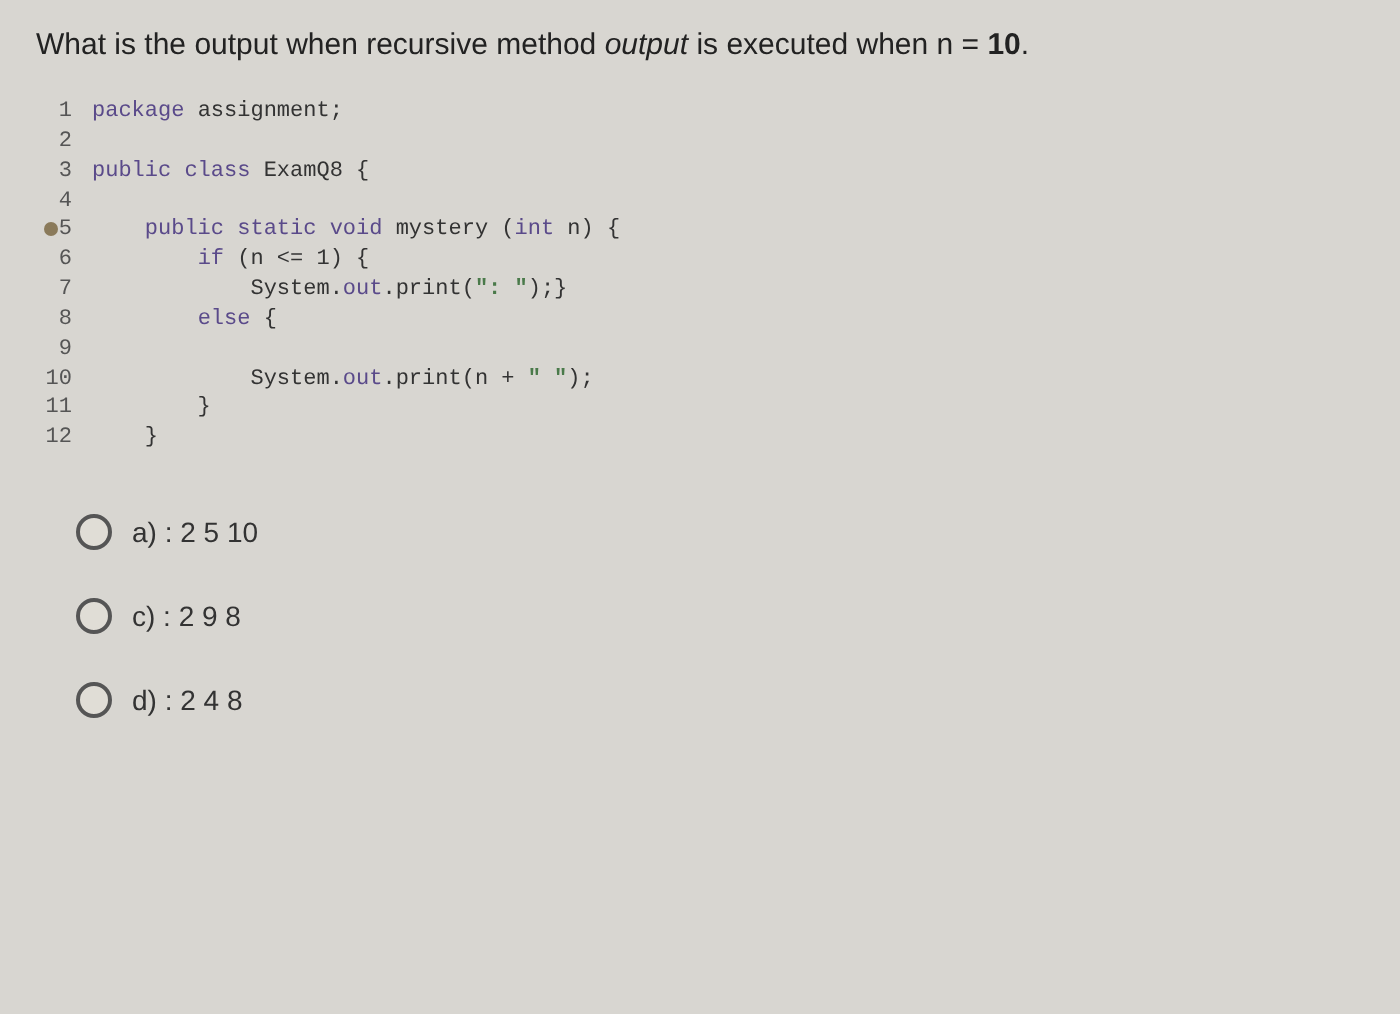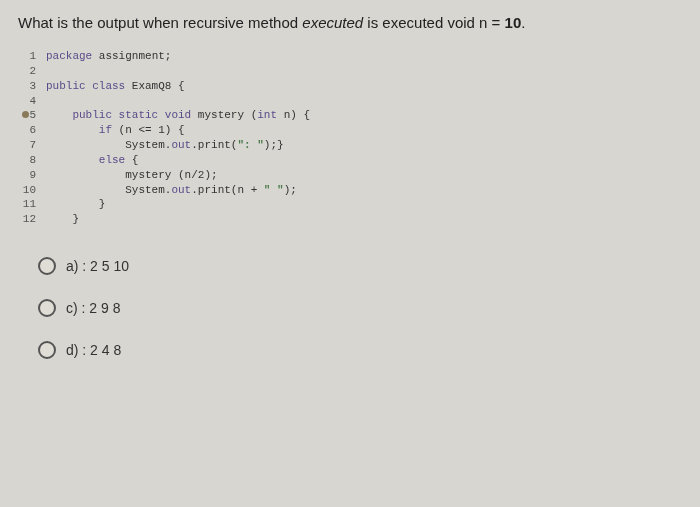--- a/index.html
+++ b/index.html
@@ -82,21 +82,21 @@
     }
     .option-label {
       font-size: 14px;
       color: #333;
     }
   </style>
 </head>
 <body>
 
 <div class="question-text">
-  <span>What is the output when recursive method </span><span class="italic">executed</span><span> is executed void n = </span><b>10</b><span>.</span>
+  <span>What is the output when recursive method </span><span class="italic">output</span><span> is executed when n = </span><b>10</b><span>.</span>
 </div>
 
 <div class="code-block" id="code-block">
     <div class="code-line">
       <div class="line-num">1</div>
       <div class="code-content"><span class="kw">package</span><span> assignment;</span></div>
     </div>
     <div class="code-line">
       <div class="line-num">2</div>
       <div class="code-content"></div>
@@ -120,21 +120,20 @@
     <div class="code-line">
       <div class="line-num">7</div>
       <div class="code-content"><span>            System.</span><span class="ref">out</span><span>.print(</span><span class="str">": "</span><span>);}</span></div>
     </div>
     <div class="code-line">
       <div class="line-num">8</div>
       <div class="code-content"><span>        </span><span class="kw">else</span><span> {</span></div>
     </div>
     <div class="code-line">
       <div class="line-num">9</div>
-      <div class="code-content"><span>            mystery (n/2);</span></div>
     </div>
     <div class="code-line">
       <div class="line-num">10</div>
       <div class="code-content"><span>            System.</span><span class="ref">out</span><span>.print(n + </span><span class="str">" "</span><span>);</span></div>
     </div>
     <div class="code-line">
       <div class="line-num">11</div>
       <div class="code-content"><span>        }</span></div>
     </div>
     <div class="code-line">

